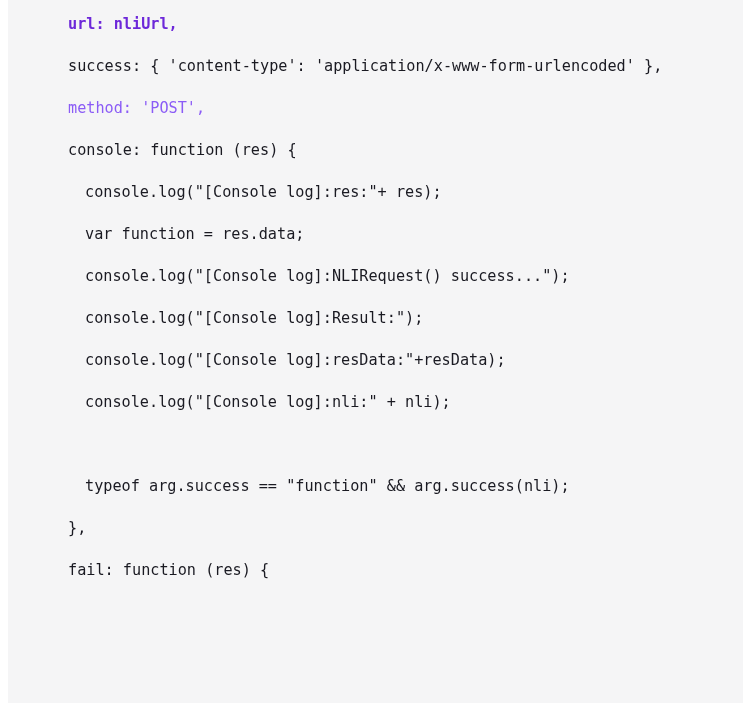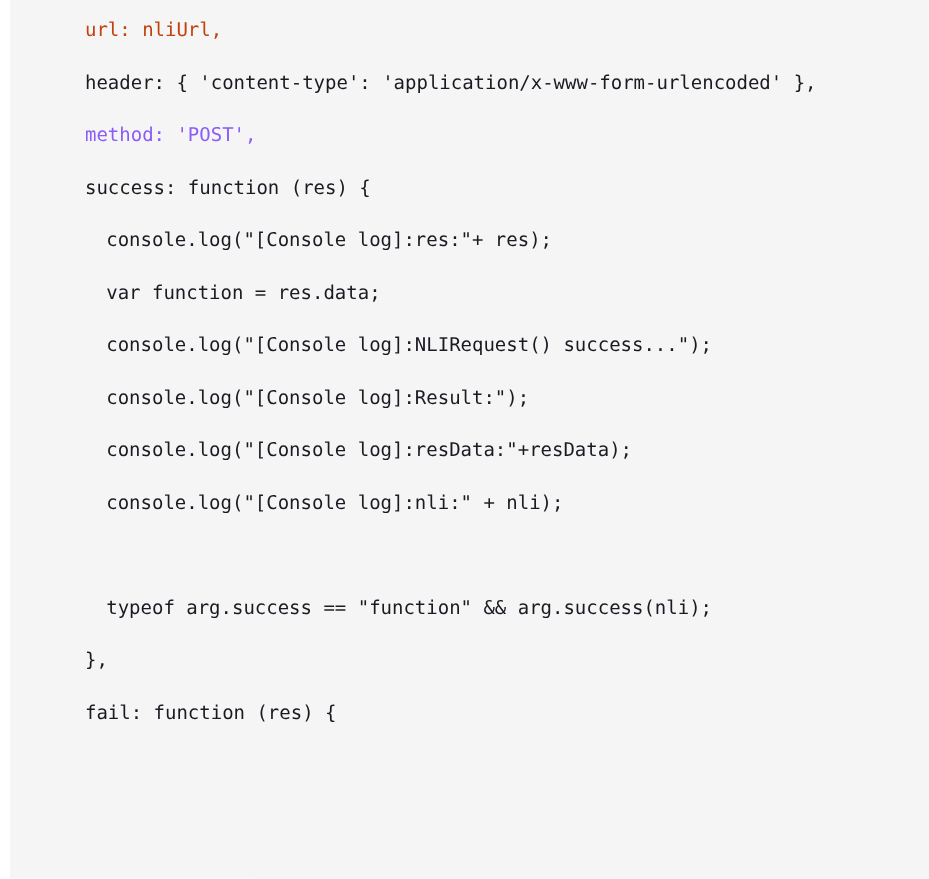--- a/index.html
+++ b/index.html
@@ -38,24 +38,24 @@
     padding-left: 77px;
   }
   .code-line.blank {
     color: transparent;
   }
 </style>
 </head>
 <body>
 
 <div id="code-block" style="background: rgb(245, 245, 246);">
-    <div class="code-line" style="color: #c2410c;">url: nliUrl,</div>
-    <div class="code-line" style="color: rgb(26, 26, 34);">header: { 'content-type': 'application/x-www-form-urlencoded' },</div>
+    <div class="code-line" style="color: #6d28d9; font-weight: bold;">url: nliUrl,</div>
+    <div class="code-line" style="color: rgb(26, 26, 34);">success: { 'content-type': 'application/x-www-form-urlencoded' },</div>
     <div class="code-line" style="color: #8b5cf6;">method: 'POST',</div>
-    <div class="code-line" style="color: rgb(26, 26, 34);">success: function (res) {</div>
+    <div class="code-line" style="color: rgb(26, 26, 34);">console: function (res) {</div>
     <div class="code-line indent-1" style="color: rgb(26, 26, 34);">console.log("[Console log]:res:"+ res);</div>
     <div class="code-line indent-1" style="color: rgb(26, 26, 34);">var function = res.data;</div>
     <div class="code-line indent-1" style="color: rgb(26, 26, 34);">console.log("[Console log]:NLIRequest() success...");</div>
     <div class="code-line indent-1" style="color: rgb(26, 26, 34);">console.log("[Console log]:Result:");</div>
     <div class="code-line indent-1" style="color: rgb(26, 26, 34);">console.log("[Console log]:resData:"+resData);</div>
     <div class="code-line indent-1" style="color: rgb(26, 26, 34);">console.log("[Console log]:nli:" + nli);</div>
     <div class="code-line indent-1 blank" style="color: rgb(26, 26, 34);"></div>
     <div class="code-line indent-1" style="color: rgb(26, 26, 34);">typeof arg.success == "function" &amp;&amp; arg.success(nli);</div>
     <div class="code-line" style="color: rgb(26, 26, 34);">},</div>
     <div class="code-line" style="color: rgb(26, 26, 34);">fail: function (res) {</div>

